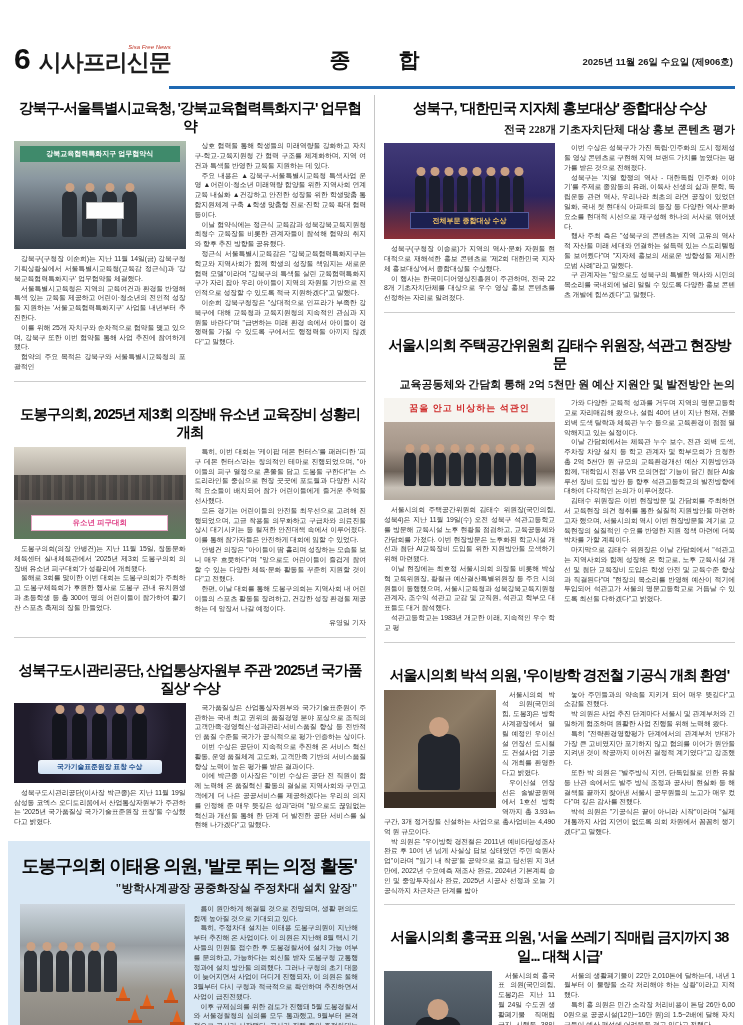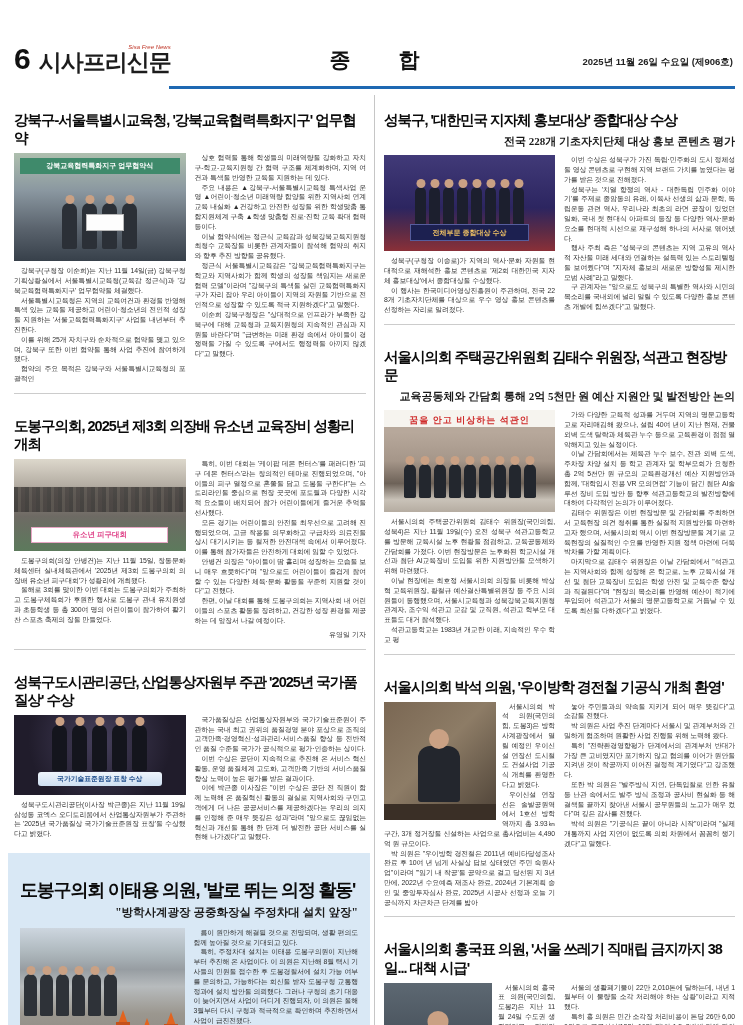--- a/index.html
+++ b/index.html
@@ -17,22 +17,22 @@
         font-size:21px;font-weight:900;color:#111;letter-spacing:48px;padding-left:48px;white-space:nowrap;}
   .dateline{position:absolute;right:2px;top:14px;font-size:9.5px;font-weight:700;color:#222;}
   .hdr-rule{height:3px;background:#1e68b2;margin-left:155px;margin-bottom:6px;}
   
   .columns{display:flex;align-items:stretch;}
   .col-left{width:352px;flex:none;padding-right:8px;}
   .vdiv{width:1px;background:#c6c6c6;flex:none;}
   .col-right{flex:1;padding-left:9px;min-width:0;}
   
   .article{padding-top:2px;}
-  .article + .article{border-top:1px solid #cccccc;margin-top:9px;padding-top:9px;}
-  .headline{margin:14px 0 6px 0;text-align:left;font-size:14.5px;line-height:1.25;
+  .article + .article{border-top:1px solid #cccccc;margin-top:9px;padding-top:21px;}
+  .headline{margin:2px 0 6px 0;text-align:center;font-size:14.5px;line-height:1.25;
         font-weight:900;color:#0b0b0b;letter-spacing:-1px;}
   .subhead{margin:-1px 0 6px 0;text-align:right;font-family:"Liberation Serif",serif;
         font-size:11px;font-weight:700;color:#1a1a1a;letter-spacing:0px;}
   .body2col{display:flex;gap:9px;}
   .bcol{flex:1;min-width:0;}
   .text p{margin:0;text-indent:7px;font-size:6.9px;line-height:1.42;color:#2e2e2e;
         text-align:justify;word-break:break-all;letter-spacing:-0.1px;}
   .reporter{text-align:right;font-size:7px;color:#333;margin-top:4px;}
   
   .photo{position:relative;width:100%;margin:0 0 5px 0;overflow:hidden;background:#777;}
@@ -54,21 +54,21 @@
   .ph-a2 .figs{bottom:26px;gap:3px;}
   .ph-a2 .fig{width:11px;height:38px;background:#1c1f2e;}
   
   .ph-a3{height:92px;background:linear-gradient(180deg,#ddd8cc 0%,#b5aea4 28%,#847d75 46%,#6e6a64 62%,#5c7a5c 100%);}
   .ph-a3 .banner{bottom:8px;left:10%;right:10%;height:14px;line-height:14px;background:#fff;
         color:#e0458a;font-size:7.5px;border:1px solid #e7a6c4;}
   .ph-a3 .crowd{position:absolute;top:30%;left:0;right:0;height:28%;
         background:repeating-linear-gradient(90deg,#3c3a38 0 4px,#55504b 4px 7px,#443f3d 7px 11px);opacity:.85;}
   
   .ph-a4{height:102px;background:linear-gradient(180deg,#b7a89b 22%,#a59689 50%,#6d6258 72%,#c9c2b8 88%,#b5aca1 100%);}
-  .ph-a4 .banner{top:0;left:0;right:0;height:17px;line-height:21px;background:#f6f4ef;color:#cf2b2b;font-size:9px;letter-spacing:1px;}
+  .ph-a4 .banner{top:0;left:0;right:0;height:24px;line-height:21px;background:#f6f4ef;color:#cf2b2b;font-size:9px;letter-spacing:1px;}
   .ph-a4 .figs{bottom:14px;gap:3px;}
   .ph-a4 .fig{width:12px;height:34px;background:#23272e;}
   
   .ph-a5{height:80px;background:radial-gradient(circle at 50% 30%,#46405c 0%,#201c2b 70%);}
   .ph-a5 .banner{bottom:9px;left:14%;right:14%;height:14px;line-height:14px;
         background:linear-gradient(180deg,#eef4fb,#cfe0f2);color:#1f4e8c;font-size:6.8px;border-radius:3px;}
   .ph-a5 .figs{bottom:24px;}
   .ph-a5 .fig{background:#14151d;}
   
   .ph-a6{width:112px;height:118px;float:left;margin:0 6px 3px 0;

